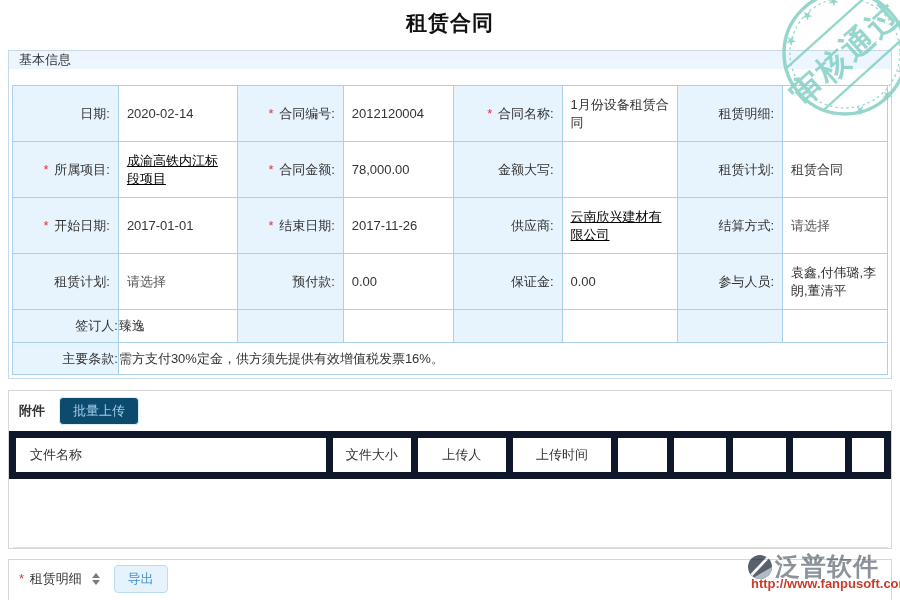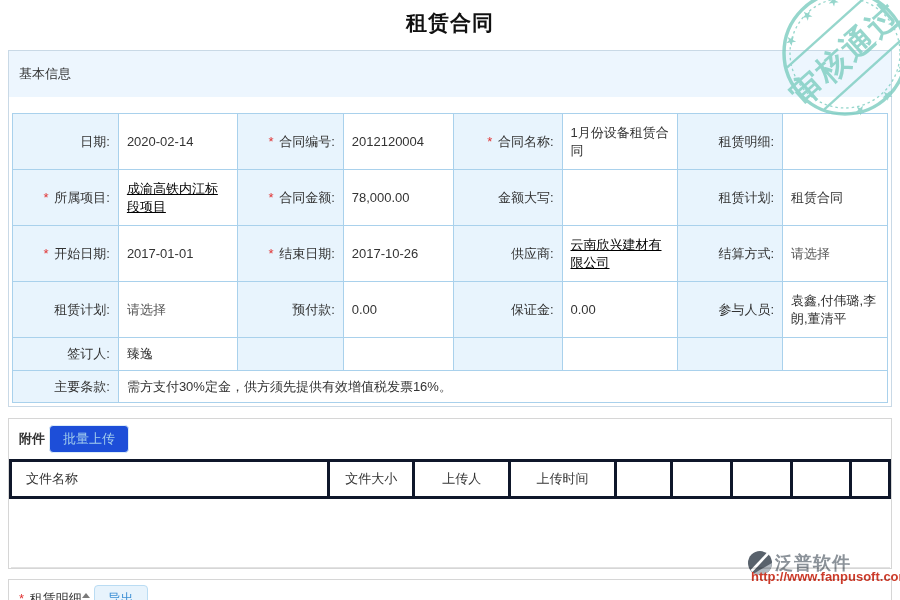--- a/index.html
+++ b/index.html
@@ -8,66 +8,66 @@
     background:#fff;color:#333;
     font-family:"Liberation Sans","DejaVu Sans",sans-serif;
     font-size:13px;
   }
   h1{
     text-align:center;font-size:21px;font-weight:bold;color:#111;
     margin:9px 0 13px;letter-spacing:1px;
   }
   .box{margin:0 8px;border:1px solid #c9d9e6;background:#fff;position:relative}
   .gap{height:11px}
-  .sec-head{background:#edf6fe;padding:14px 10px;font-size:13px;color:#333}
+  .sec-head{background:#edf6fe;padding:0 10px;font-size:13px;color:#333}
   
   #basic-table{
     width:calc(100% - 6px);margin:16px 3px 3px;border-collapse:collapse;
     table-layout:fixed;font-size:13px;
   }
   #basic-table td{
     border:1px solid #a9d1ec;padding:10px 8px;vertical-align:middle;
     word-break:break-all;line-height:1.35;
   }
-  #basic-table tr.slim td{padding:7px 8px}
+  #basic-table tr.slim td{padding:7px 0}
   td.lbl{background:#e8f4fd;text-align:right}
   td.val{background:#fff;text-align:left}
   .req{color:#e03333;margin-right:2px}
   a{color:#000000;text-decoration:underline;cursor:pointer}
   .ph{color:#555}
   
-  .head-row{padding:6px 10px;display:flex;align-items:center;gap:4px;font-size:13px}
+  .head-row{padding:6px 10px;display:flex;align-items:center;gap:14px;font-size:13px}
   .bold{font-weight:bold}
   .btn-light{
-    background:#1d4ed8;border:1px solid #dcedf9;color:#a2cdec;border-radius:4px;
+    background:#0c4a6e;border:1px solid #dcedf9;color:#a2cdec;border-radius:4px;
     padding:4px 13px;font-size:13px;cursor:pointer;font-family:inherit;
   }
   .btn-blue{
     background:#e7f3fc;border:1px solid #badcf3;color:#3d8fd4;border-radius:4px;
     padding:4px 13px;font-size:13px;cursor:pointer;font-family:inherit;
   }
   #attach-table{width:100%;border-collapse:collapse;font-size:13px;table-layout:fixed}
   #attach-table td{
-    border:3px solid #0f172a;border-bottom:1px solid #e2e2e2;
+    border:7px solid #0f172a;border-bottom:1px solid #e2e2e2;
     padding:8px 0;text-align:center;height:16px;overflow:hidden;white-space:nowrap;
   }
   #attach-table td:first-child{text-align:left;padding-left:14px}
   #attach-table tr.empty-row td{height:52px;border-left:none;border-right:none}
   
   #rental-box{height:71px;overflow:hidden}
   .sort{display:inline-flex;flex-direction:column;gap:2px;margin-left:2px;cursor:pointer}
   .sort b{display:block;width:0;height:0;border-left:4px solid transparent;border-right:4px solid transparent}
   .sort .up{border-bottom:5px solid #7a7a7a}
   .sort .down{border-top:5px solid #7a7a7a}
   
   #stamp{position:absolute;left:766px;top:-26px;width:158px;height:158px;z-index:20;opacity:.8;pointer-events:none}
   
   #watermark{position:absolute;left:747px;top:550px;z-index:15;mix-blend-mode:multiply;pointer-events:none}
   .wm-row{display:flex;align-items:center;gap:2px}
-  .wm-brand{font-size:18px;font-weight:bold;color:#8b9299;letter-spacing:1px;white-space:nowrap}
+  .wm-brand{font-size:25px;font-weight:bold;color:#8b9299;letter-spacing:1px;white-space:nowrap}
   .wm-url{font-size:13px;font-weight:bold;color:#cc3b2a;margin:-7px 0 0 4px;white-space:nowrap}
 </style>
 </head>
 <body>
 
 <h1>租赁合同</h1>
 
 <div class="box">
   <div class="sec-head">基本信息</div>
   <table id="basic-table">
@@ -99,21 +99,21 @@
           <td class="val">78,000.00</td>
           <td class="lbl">金额大写:</td>
           <td class="val"></td>
           <td class="lbl">租赁计划:</td>
           <td class="val">租赁合同</td>
         </tr>
         <tr>
           <td class="lbl"><span class="req">* </span>开始日期:</td>
           <td class="val">2017-01-01</td>
           <td class="lbl"><span class="req">* </span>结束日期:</td>
-          <td class="val">2017-10-26</td>
+          <td class="val">2017-11-26</td>
           <td class="lbl">供应商:</td>
           <td class="val"><a href="#">云南欣兴建材有限公司</a></td>
           <td class="lbl">结算方式:</td>
           <td class="val ph">请选择</td>
         </tr>
         <tr>
           <td class="lbl">租赁计划:</td>
           <td class="val ph">请选择</td>
           <td class="lbl">预付款:</td>
           <td class="val">0.00</td>

